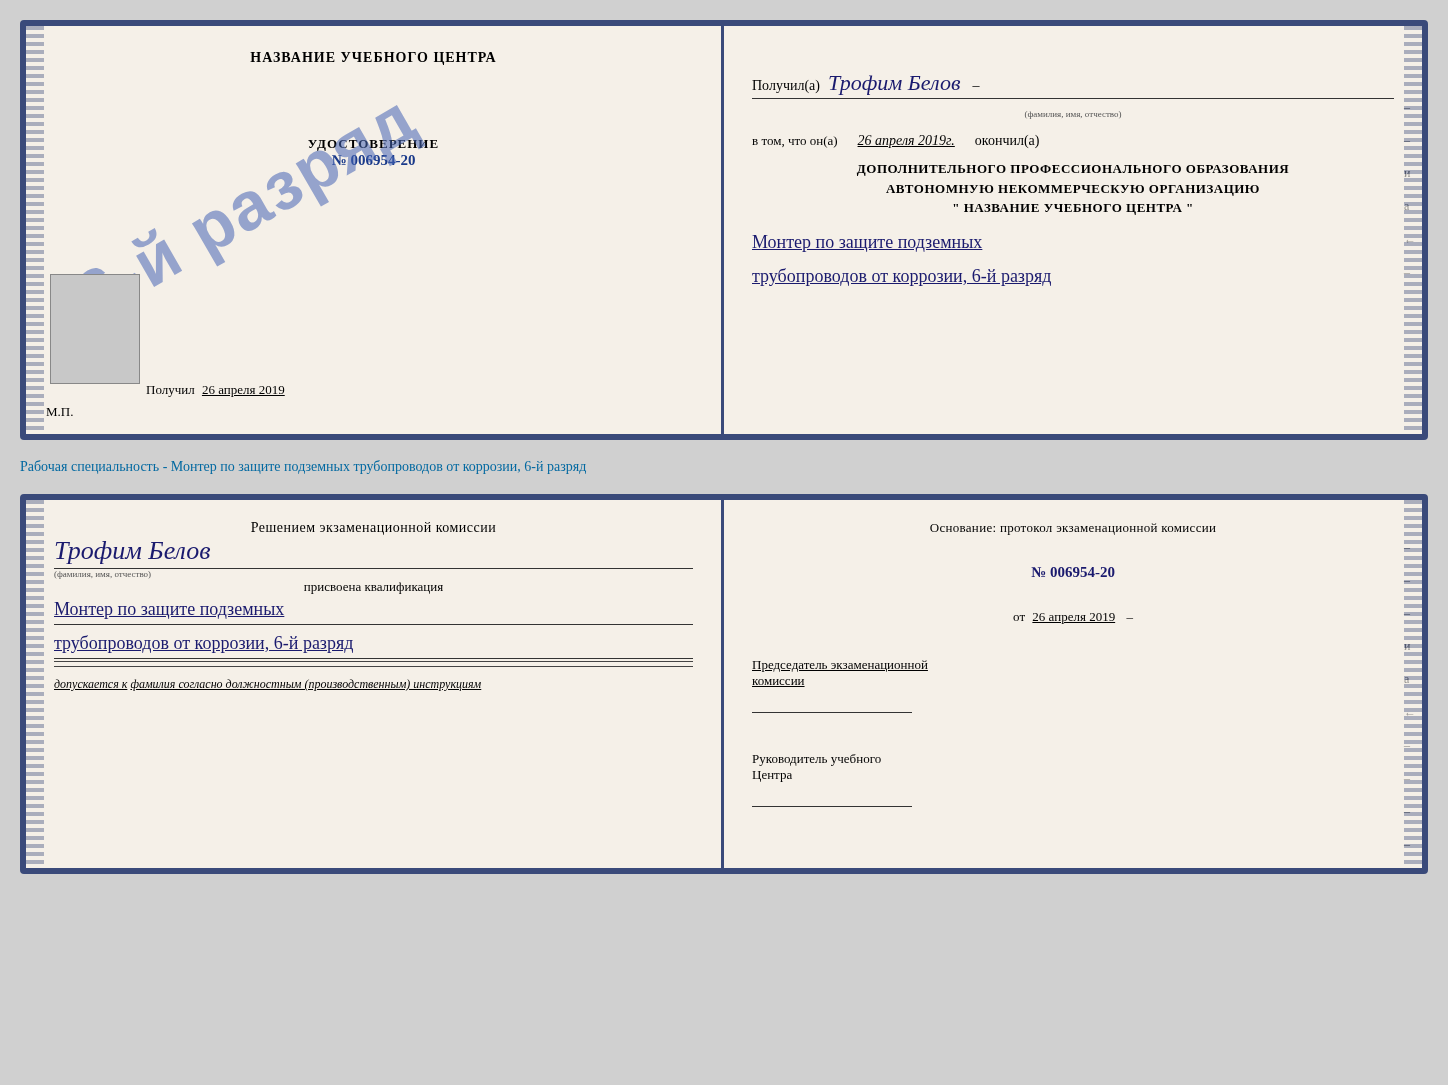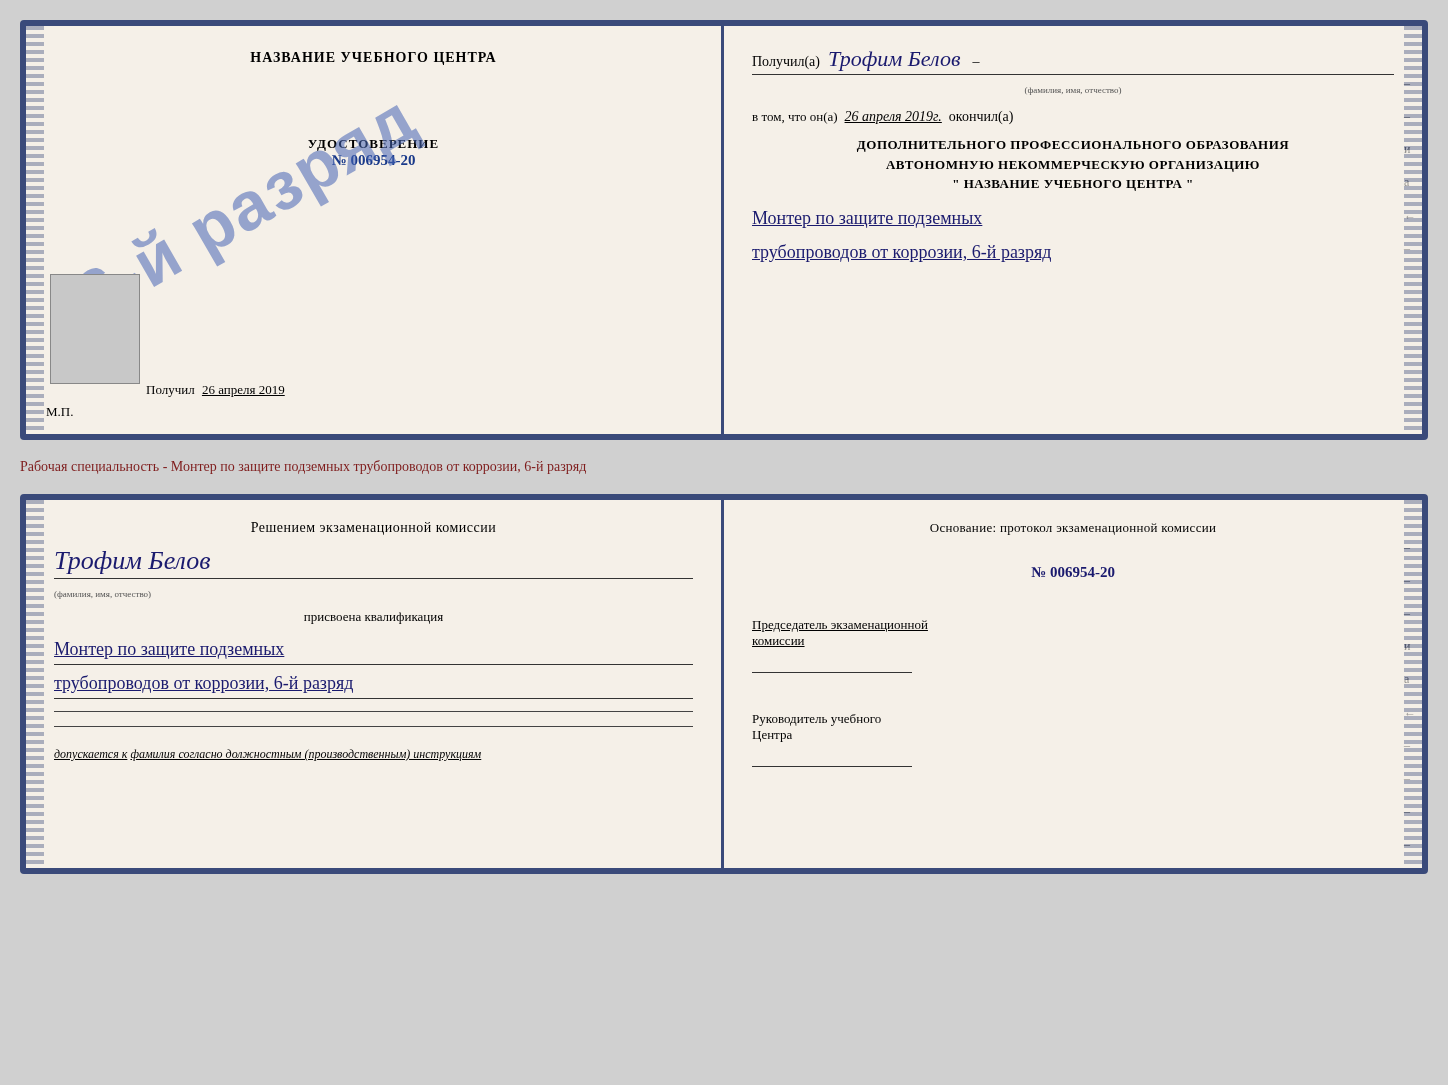--- a/index.html
+++ b/index.html
@@ -38,20 +38,21 @@
       position: relative;
     }
 
     .cert-right {
       width: 50%;
       padding: 20px 28px;
       display: flex;
       flex-direction: column;
       gap: 10px;
       position: relative;
+      margin-top: 24px;
     }
 
     .cert-title {
       font-size: 14px;
       font-weight: bold;
       letter-spacing: 1px;
       text-align: center;
       text-transform: uppercase;
       margin-bottom: 10px;
     }
@@ -153,21 +154,21 @@
       display: flex;
       flex-direction: column;
       gap: 18px;
       font-size: 11px;
       color: #444;
     }
 
     
     .middle-text {
       font-size: 14px;
-      color: #7f1d1d;
+      color: #0369a1;
       padding: 4px 0;
       line-height: 1.6;
     }
 
     
     .certificate-bottom {
       display: flex;
       background: #f5f0e8;
       border: 6px solid #3a4a7a;
       border-radius: 4px;
@@ -175,21 +176,21 @@
       position: relative;
       overflow: hidden;
     }
 
     .cert-bottom-left {
       width: 50%;
       border-right: 3px solid #3a4a7a;
       padding: 20px 28px;
       display: flex;
       flex-direction: column;
-      gap: 10px;
+      gap: 0;
       position: relative;
     }
 
     .cert-bottom-right {
       width: 50%;
       padding: 20px 28px;
       display: flex;
       flex-direction: column;
       gap: 24px;
       position: relative;
@@ -361,21 +362,21 @@
 
     <div class="cert-right">
 
       <div style="display:flex; align-items:baseline; gap:8px; flex-wrap:wrap; border-bottom:1px solid #333; padding-bottom:2px;">
         <span style="font-size:14px;">Получил(а)</span>
         <span class="handwritten" style="font-family:'Brush Script MT',cursive; font-size:22px; color:#1a1a6e; font-style:italic;">Трофим Белов</span>
         <span style="font-size:14px; margin-left:4px;">–</span>
       </div>
       <div class="small-caption">(фамилия, имя, отчество)</div>
 
-      <div style="display:flex; align-items:flex-start; gap:7px; flex-wrap:wrap; margin-top:4px;">
+      <div style="display:flex; align-items:flex-start; gap:20px; flex-wrap:wrap; margin-top:4px;">
         <span style="font-size:13px;">в том, что он(а)</span>
         <span style="font-style:italic; text-decoration:underline; font-size:14px;">26 апреля 2019г.</span>
         <span style="font-size:14px;">окончил(а)</span>
       </div>
 
       <div class="org-block">
         <div>ДОПОЛНИТЕЛЬНОГО ПРОФЕССИОНАЛЬНОГО ОБРАЗОВАНИЯ</div>
         <div>АВТОНОМНУЮ НЕКОММЕРЧЕСКУЮ ОРГАНИЗАЦИЮ</div>
         <div>"  НАЗВАНИЕ УЧЕБНОГО ЦЕНТРА  "</div>
       </div>
@@ -423,20 +424,25 @@
         <span style="font-style:italic; text-decoration:underline;">фамилия согласно должностным (производственным) инструкциям</span>
       </div>
     </div>
 
     <div class="cert-bottom-right">
 
       <div class="osnov-block">Основание: протокол экзаменационной комиссии</div>
 
       <div class="protocol-number">№  006954-20</div>
 
+      <div class="protocol-date">
+        <span>от</span>
+        <span style="margin-left:4px; text-decoration:underline;">26 апреля 2019</span>
+        <span style="margin-left:8px;">–</span>
+      </div>
 
       <div class="predsedatel-block">
         <div>Председатель экзаменационной</div>
         <div>комиссии</div>
         <div class="signature-line"></div>
       </div>
 
       <div class="rukovoditel-block">
         <div>Руководитель учебного</div>
         <div>Центра</div>

